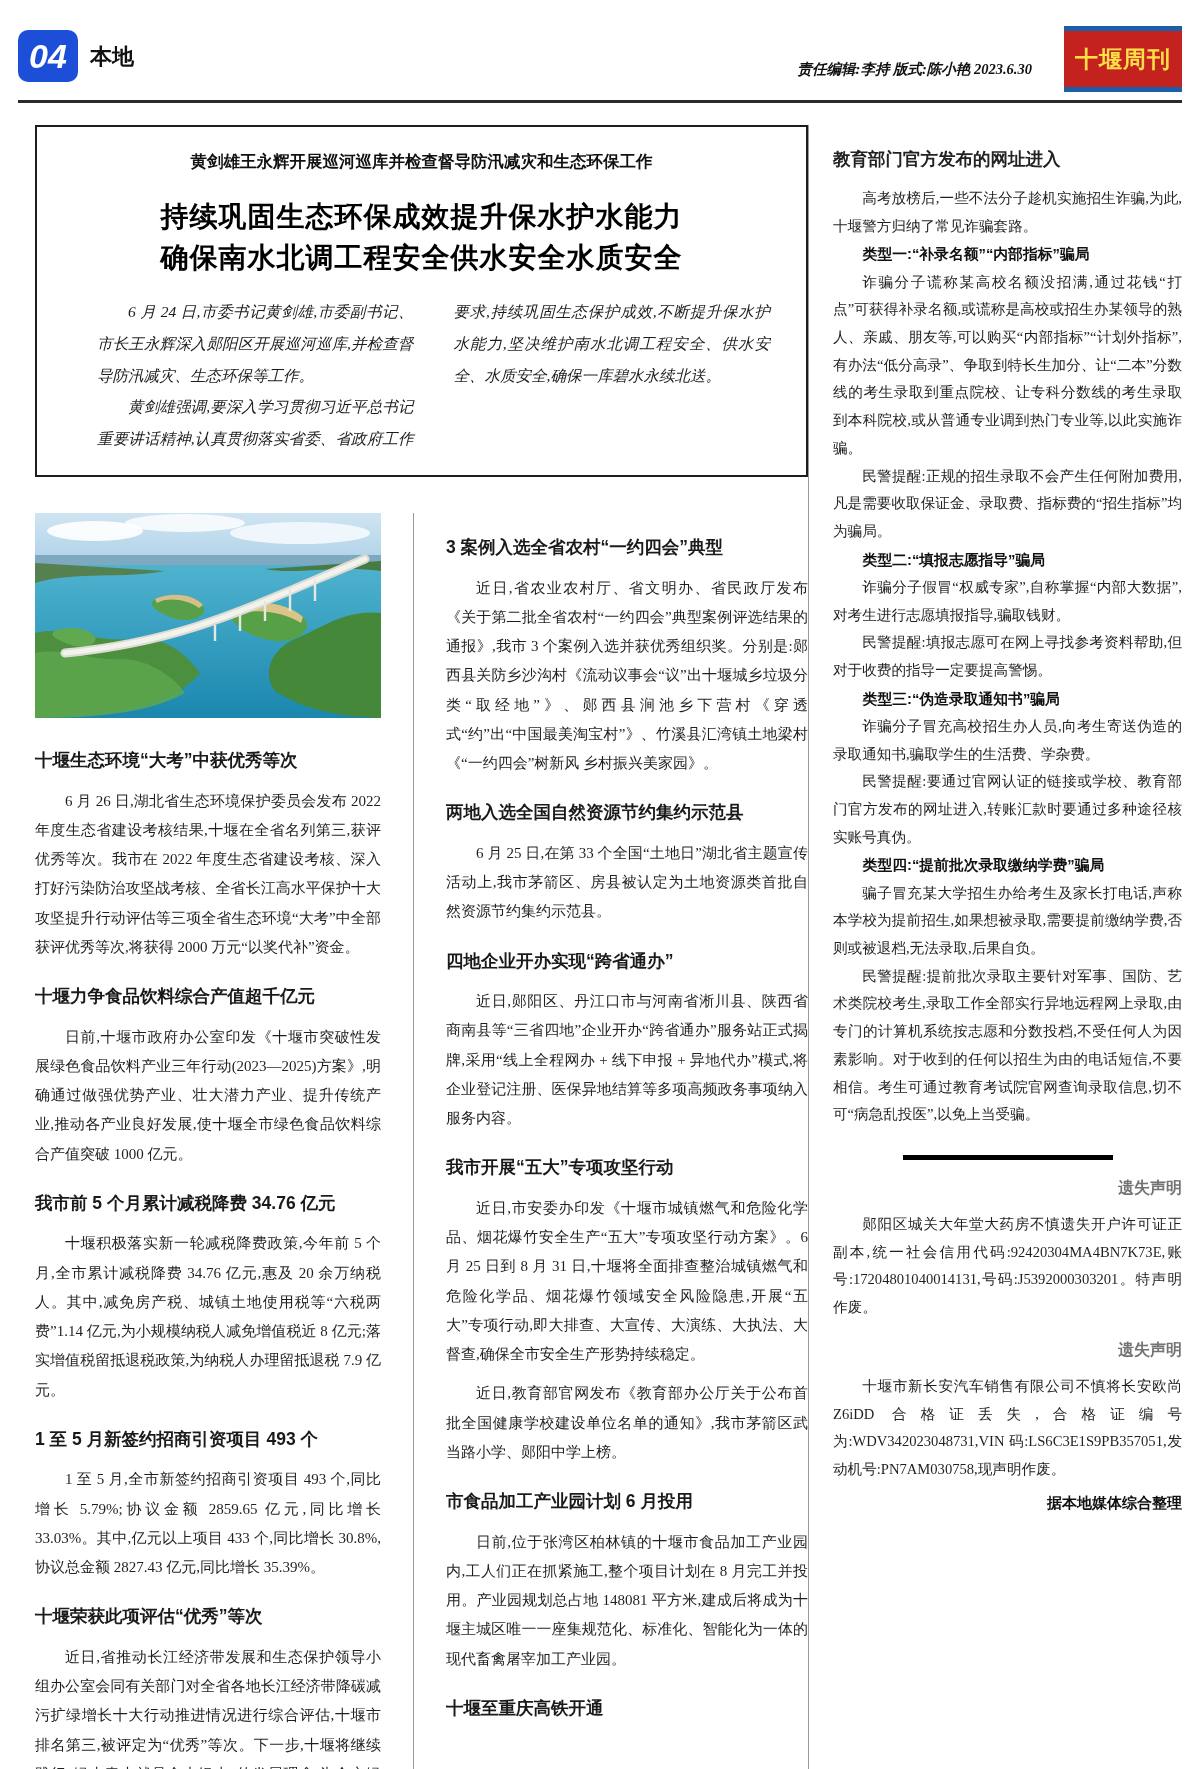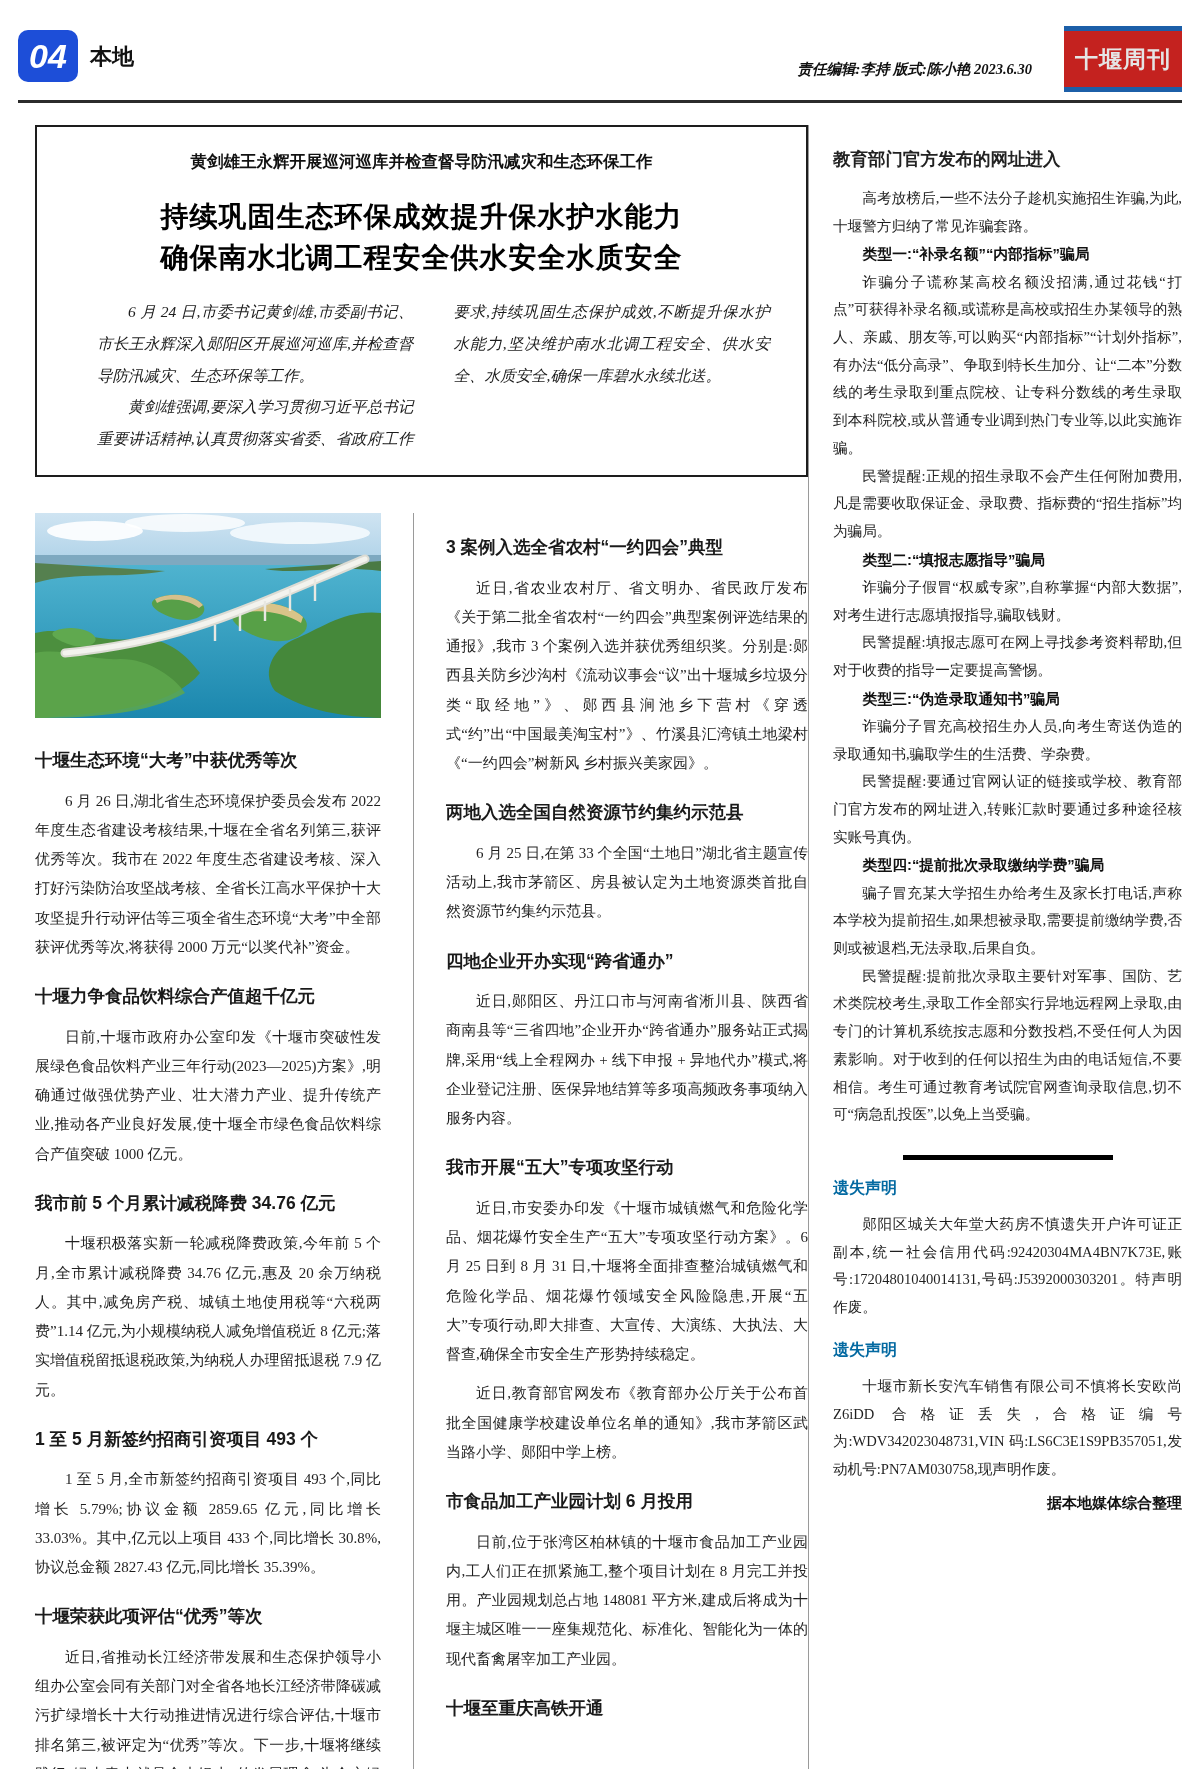--- a/index.html
+++ b/index.html
@@ -26,21 +26,21 @@
   .editor-line {
     position:absolute; right:150px; top:34px; font-size:14.5px;
     font-style:italic; font-weight:bold; color:#111;
   }
   .masthead {
     position:absolute; right:0; top:0; width:118px; height:66px;
     background:#c4221f; border-top:5px solid #1c5fa8; border-bottom:5px solid #1c5fa8;
     display:flex; align-items:center; justify-content:center;
   }
   .masthead span {
-    color:#e5e5e5; font-weight:bold; font-size:23px; letter-spacing:1px;
+    color:#fde047; font-weight:bold; font-size:23px; letter-spacing:1px;
     font-family:"Liberation Serif","DejaVu Serif",serif;
   }
   .header-rule { border:none; border-top:3px solid #2b2b2b; margin:2px 0 0 0; }
 
   
   .content { display:flex; margin-top:22px; align-items:stretch; }
   .left-region { width:790px; flex:0 0 790px; }
   .col-right { flex:1; border-left:1px solid #9a9a9a; padding-left:24px; margin-left:0; }
 
   
@@ -78,21 +78,21 @@
   }
   .col-right .article p, .col-right .scam p, .col-right .notice p {
     font-size:14.6px; line-height:1.9;
   }
   .scam h4 {
     font-size:14.8px; font-weight:bold; color:#111; text-indent:2em;
     line-height:1.9; font-family:"Liberation Sans","DejaVu Sans",sans-serif;
   }
   .bar-divider { height:5px; background:#000; width:210px; margin:26px auto 6px auto; }
   .notice h4 {
-    text-align:left; font-weight:bold; font-size:16px; color:#0369a1;
+    text-align:right; font-weight:bold; font-size:16px; color:#737373;
     font-family:"Liberation Sans","DejaVu Sans",sans-serif; margin:18px 0 12px 0;
   }
   .attribution {
     text-align:right; font-weight:bold; font-size:15px; margin-top:10px;
     font-family:"Liberation Sans","DejaVu Sans",sans-serif; color:#111;
   }
 </style>
 </head>
 <body>
 

